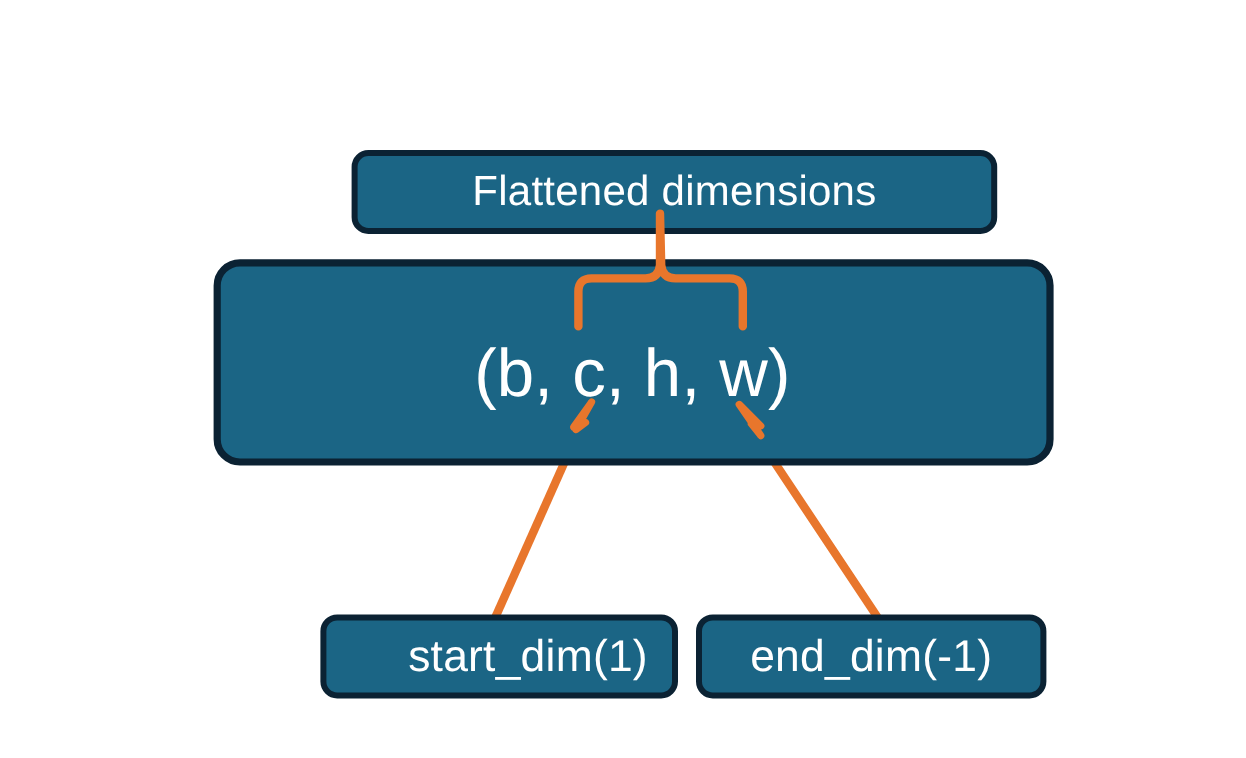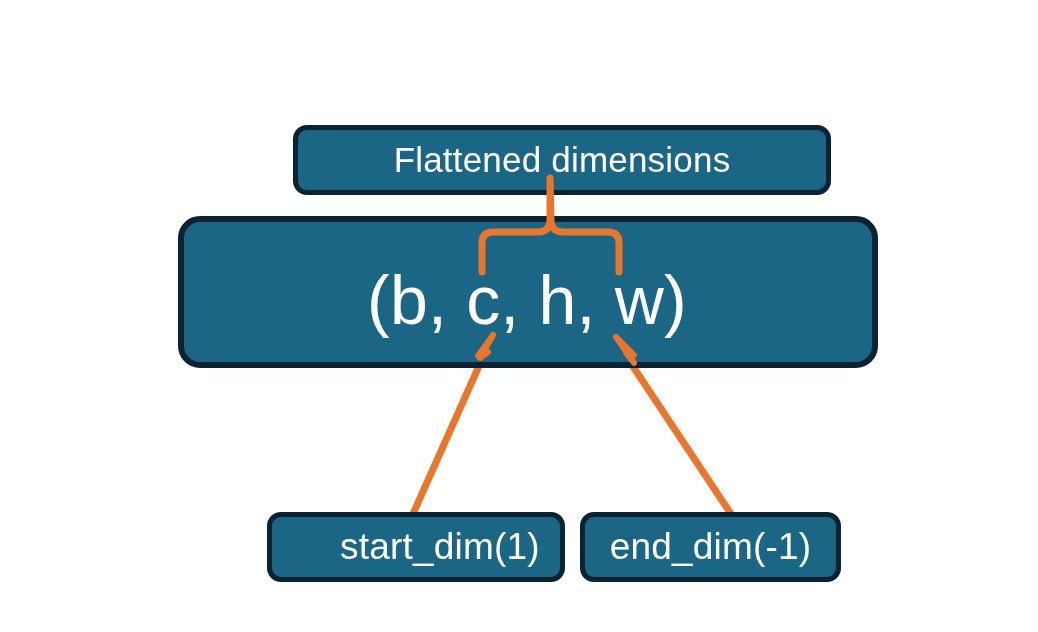--- a/index.html
+++ b/index.html
@@ -35,44 +35,44 @@
     width: 538px;
     height: 70px;
     border-radius: 14px;
     font-size: 35px;
     margin-top: 28px;
   }
   #node-shape {
     left: 178px;
     top: 216px;
     width: 700px;
-    height: 152px;
+    height: 172px;
     border-radius: 22px;
     border-width: 6px;
-    font-size: 68px;
+    font-size: 56px;
     align-items: center;
   }
   #node-shape .shape-label {
     position: relative;
     top: 8px;
     left: -1px;
   }
   #node-start {
     left: 267px;
     top: 512px;
     width: 298px;
     height: 70px;
     border-radius: 14px;
     font-size: 37px;
     padding-left: 48px;
   }
   #node-end {
     left: 580px;
     top: 512px;
-    width: 261px;
+    width: 292px;
     height: 70px;
     border-radius: 14px;
     font-size: 37px;
   }
   #overlay-under, #overlay-over {
     position: absolute;
     left: 0;
     top: 0;
     width: 1038px;
     height: 632px;

